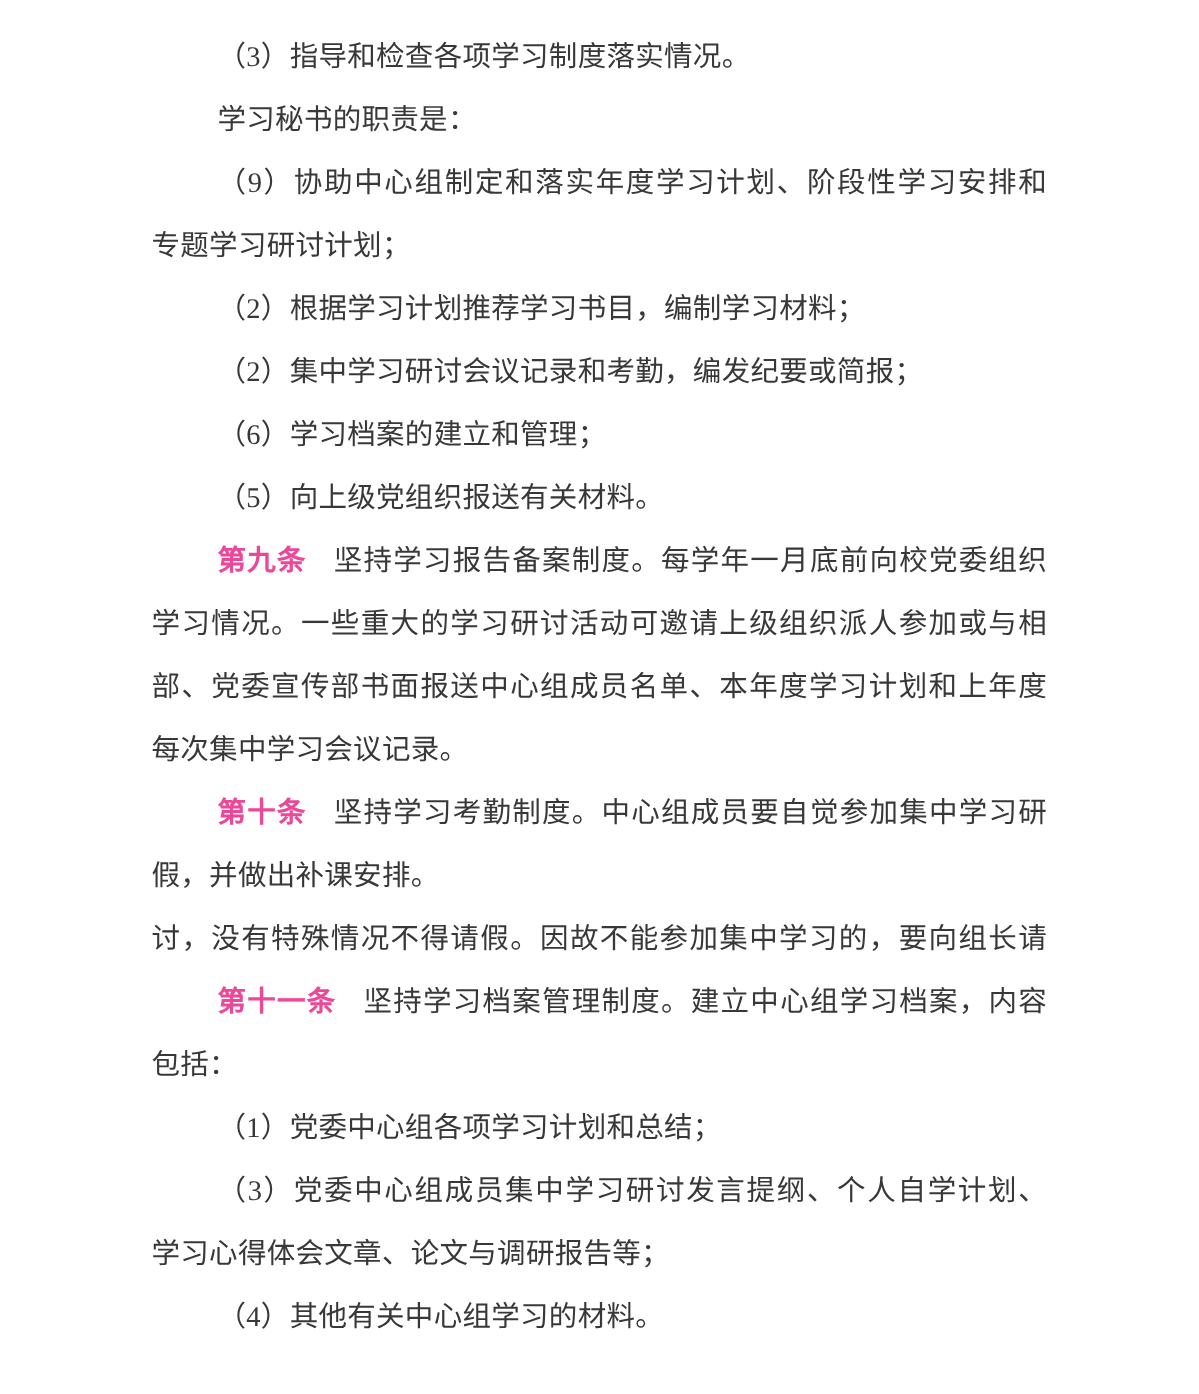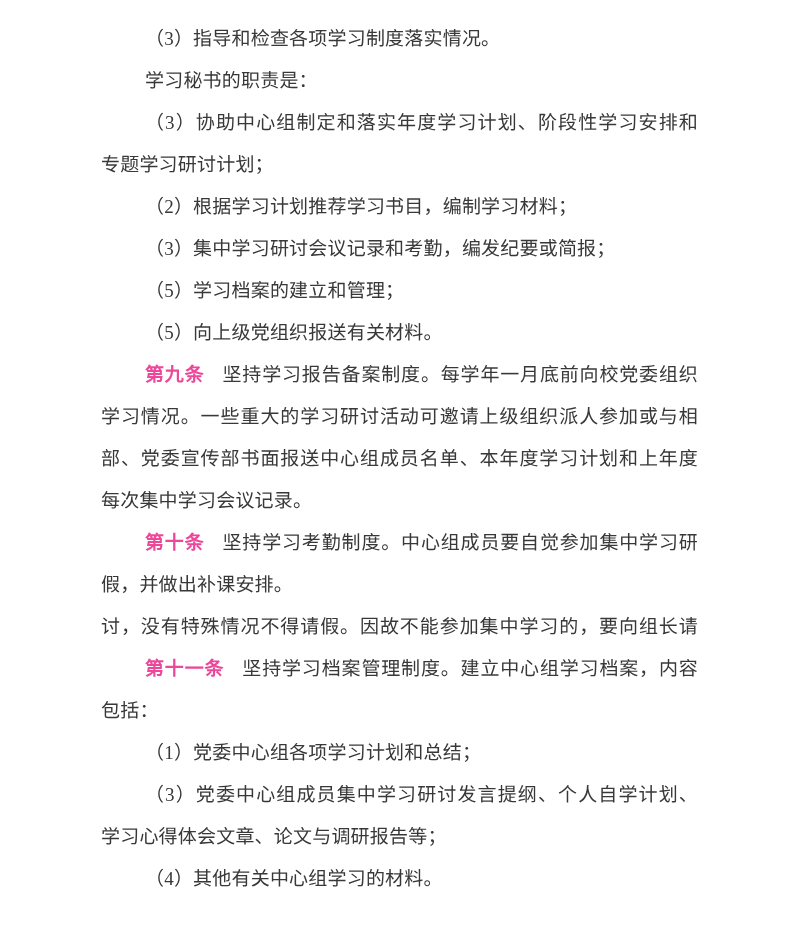--- a/index.html
+++ b/index.html
@@ -48,31 +48,31 @@
 
 <div class="page">
   <div class="body-text">
       <div class="paragraph">
         <div class="line indent">（3）指导和检查各项学习制度落实情况。</div>
       </div>
       <div class="paragraph">
         <div class="line indent">学习秘书的职责是：</div>
       </div>
       <div class="paragraph">
-        <div class="line indent fill">（3）协助中心组制定和落实年度学习计划、阶段性学习安排和</div>
+        <div class="line indent fill">（9）协助中心组制定和落实年度学习计划、阶段性学习安排和</div>
         <div class="line">专题学习研讨计划；</div>
       </div>
       <div class="paragraph">
         <div class="line indent">（2）根据学习计划推荐学习书目，编制学习材料；</div>
       </div>
       <div class="paragraph">
-        <div class="line indent">（3）集中学习研讨会议记录和考勤，编发纪要或简报；</div>
+        <div class="line indent">（2）集中学习研讨会议记录和考勤，编发纪要或简报；</div>
       </div>
       <div class="paragraph">
-        <div class="line indent">（5）学习档案的建立和管理；</div>
+        <div class="line indent">（6）学习档案的建立和管理；</div>
       </div>
       <div class="paragraph">
         <div class="line indent">（5）向上级党组织报送有关材料。</div>
       </div>
       <div class="paragraph">
         <div class="line indent fill"><b class="term">第九条</b>坚持学习报告备案制度。每学年一月底前向校党委组织</div>
         <div class="line fill">学习情况。一些重大的学习研讨活动可邀请上级组织派人参加或与相</div>
         <div class="line fill">部、党委宣传部书面报送中心组成员名单、本年度学习计划和上年度</div>
         <div class="line">每次集中学习会议记录。</div>
       </div>

